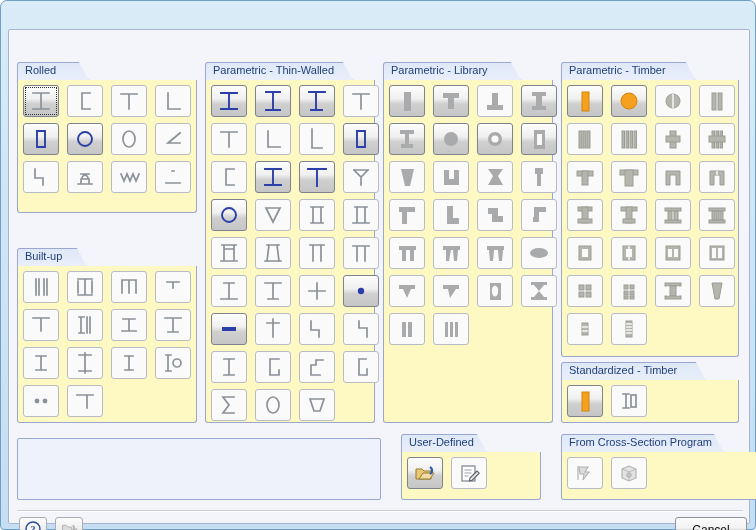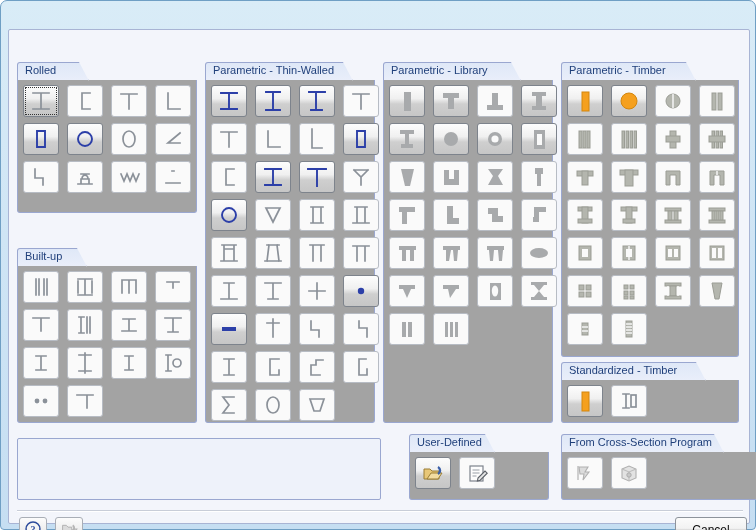--- a/index.html
+++ b/index.html
@@ -45,21 +45,21 @@
   #client{
     position:absolute;left:7px;top:28px;width:742px;height:495px;
     box-sizing:border-box;
     background:#f3f5fb;
     border:1px solid #a8b4d4;
     border-radius:2px;
   }
   
   .grp{
     position:absolute;box-sizing:border-box;
-    background:#a3a3a3;
+    background:#fef9c3;
     border:1px solid #9aa7d0;
     border-top:none;
     border-radius:0 0 3px 3px;
   }
   .grp-head{
     position:absolute;left:-1px;top:-18px;height:18px;
     box-sizing:border-box;
     background:linear-gradient(180deg,#dfe8f7 0%,#e9eefa 100%);
     border:1px solid #9aa7d0;
     border-bottom:none;
@@ -816,21 +816,21 @@
           <svg viewBox="0 0 34 30" xmlns="http://www.w3.org/2000/svg">
             <rect class="fl-t" x="14" y="7" width="6" height="16"></rect>
             <line stroke="#fafafa" stroke-width="1.4" x1="14" y1="10" x2="20" y2="10"></line>
             <line stroke="#fafafa" stroke-width="1.4" x1="14" y1="13" x2="20" y2="13"></line>
             <line stroke="#fafafa" stroke-width="1.4" x1="14" y1="16" x2="20" y2="16"></line>
             <line stroke="#fafafa" stroke-width="1.4" x1="14" y1="19" x2="20" y2="19"></line>
           </svg>
         </div>
       </div>
 
-    <div class="grp" style="left:400px;top:422px;width:140px;height:48px;">
+    <div class="grp" style="left:392px;top:422px;width:140px;height:48px;">
       <div class="grp-head" style="width:86px;"></div>
       <div class="grp-title" style="top:-16px;">User-Defined</div>
       <div class="gridhost"></div>
     <div class="btn on" style="left: 5px; top: 5px;">
           <svg viewBox="0 0 34 30">
             <path d="M8 21V11h6l2 2h7v8z" fill="#e8c777" stroke="#9a7d34" stroke-width="1"></path>
             <path d="M11 21l4-6h11l-4 6z" fill="#f2dca2" stroke="#9a7d34" stroke-width="1"></path>
             <path d="M22 9a4 4 0 0 1 0 7" fill="none" stroke="#3a5fa8" stroke-width="2.4"></path>
           </svg>
         </div>

